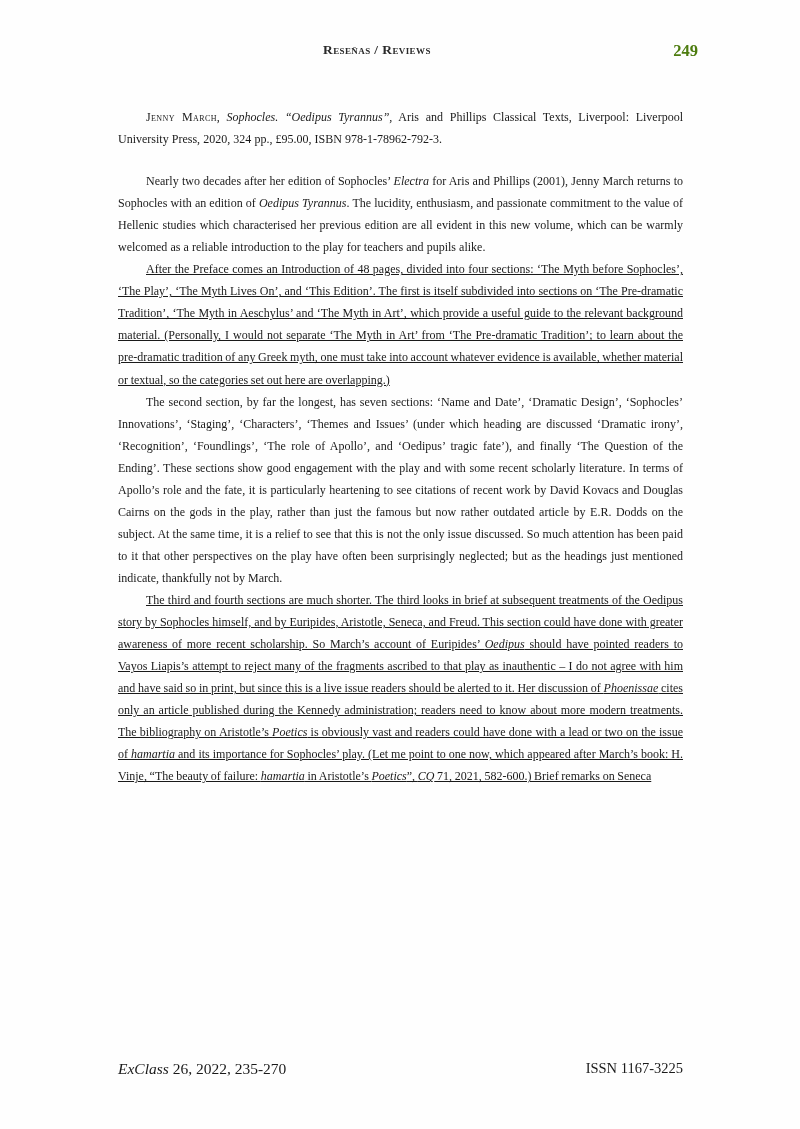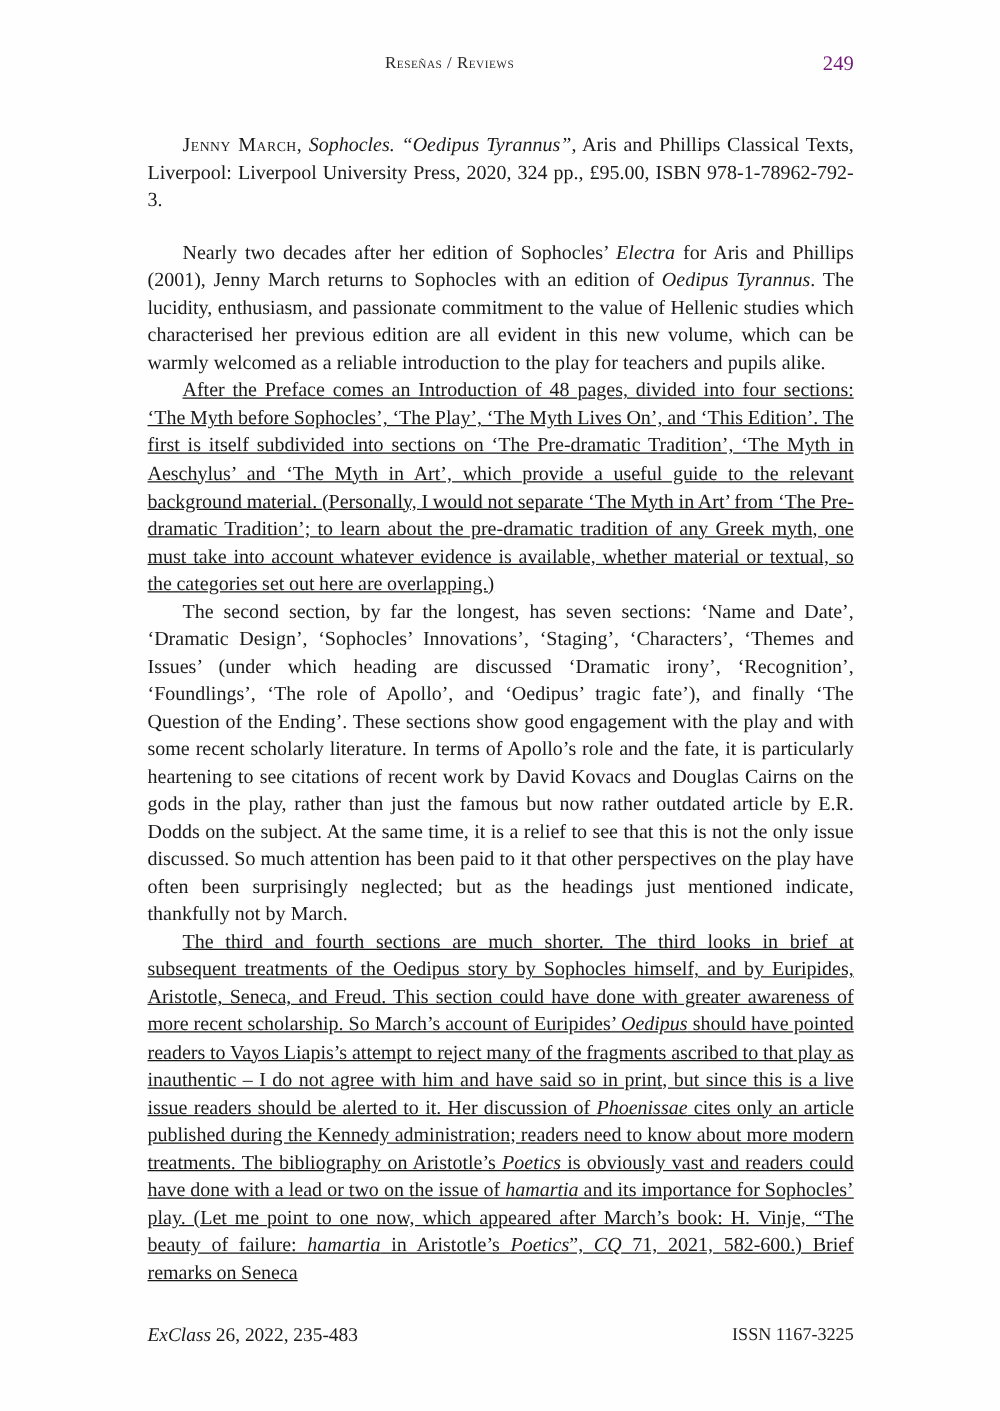--- a/index.html
+++ b/index.html
@@ -24,52 +24,53 @@
     left: 118px;
     top: 0;
     width: 565px;
     height: 1129px;
   }
 
   
   .running-head {
     position: absolute;
     top: 42px;
-    left: 0;
+    left: 15px;
     width: 565px;
     height: 20px;
+    font-weight: bold;
   }
   .running-head-title {
     position: absolute;
     left: 190px;
     top: 0;
     font-size: 13.5px;
     font-variant: small-caps;
     letter-spacing: 0.3px;
     color: #2a2a2a;
     white-space: nowrap;
   }
   .running-head-folio {
     position: absolute;
     right: 0;
     top: -1px;
     font-size: 16.5px;
-    color: #701a75;
+    color: #4d7c0f;
   }
 
   
   .body-block {
     position: absolute;
     top: 106px;
     left: 0;
     width: 565px;
   }
   p.para {
     margin: 0;
-    font-size: 16px;
+    font-size: 12px;
     line-height: 22.05px;
     text-align: justify;
     text-justify: inter-word;
     text-indent: 28px;
     -webkit-hyphens: none;
     hyphens: none;
     word-spacing: 0.1px;
   }
   p.para.tight {
     word-spacing: -0.35px;
@@ -129,19 +130,19 @@
       <p class="para tight"><span>After the Preface comes an Introduction of 48 pages, divided into four sections: ‘The Myth before Sophocles’, ‘The Play’, ‘The Myth Lives On’, and ‘This Edition’. The first is itself subdivided into sections on ‘The Pre-dramatic Tradition’, ‘The Myth in Aeschylus’ and ‘The Myth in Art’, which provide a useful guide to the relevant background material. (Personally, I would not separate ‘The Myth in Art’ from ‘The Pre-dramatic Tradition’; to learn about the pre-dramatic tradition of any Greek myth, one must take into account whatever evidence is available, whether material or textual, so the categories set out here are overlapping.)</span></p>
 
       <p class="para"><span>The second section, by far the longest, has seven sections: ‘Name and Date’, ‘Dramatic Design’, ‘Sophocles’ Innovations’, ‘Staging’, ‘Characters’, ‘Themes and Issues’ (under which heading are discussed ‘Dramatic irony’, ‘Recognition’, ‘Foundlings’, ‘The role of Apollo’, and ‘Oedipus’ tragic fate’), and finally ‘The Question of the Ending’. These sections show good engagement with the play and with some recent scholarly literature. In terms of Apollo’s role and the fate, it is particularly heartening to see citations of recent work by David Kovacs and Douglas Cairns on the gods in the play, rather than just the famous but now rather outdated article by E.R. Dodds on the subject. At the same time, it is a relief to see that this is not the only issue discussed. So much attention has been paid to it that other perspectives on the play have often been surprisingly neglected; but as the headings just mentioned indicate, thankfully not by March.</span></p>
 
       <p class="para tight"><span>The third and fourth sections are much shorter. The third looks in brief at subsequent treatments of the Oedipus story by Sophocles himself, and by Euripides, Aristotle, Seneca, and Freud. This section could have done with greater awareness of more recent scholarship. So March’s account of Euripides’ </span><span class="it">Oedipus</span><span> should have pointed readers to Vayos Liapis’s attempt to reject many of the fragments ascribed to that play as inauthentic – I do not agree with him and have said so in print, but since this is a live issue readers should be alerted to it. Her discussion of </span><span class="it">Phoenissae</span><span> cites only an article published during the Kennedy administration; readers need to know about more modern treatments. The bibliography on Aristotle’s </span><span class="it">Poetics</span><span> is obviously vast and readers could have done with a lead or two on the issue of </span><span class="it">hamartia</span><span> and its importance for Sophocles’ play. (Let me point to one now, which appeared after March’s book: H. Vinje, “The beauty of failure: </span><span class="it">hamartia</span><span> in Aristotle’s </span><span class="it">Poetics</span><span>”, </span><span class="it">CQ</span><span> 71, 2021, 582-600.) Brief remarks on Seneca</span></p>
 
     </div>
 
     <div class="footer">
       <div class="footer-left">
-        <span class="it">ExClass</span><span> 26, 2022, 235-483</span>
+        <span class="it">ExClass</span><span> 26, 2022, 235-270</span>
       </div>
       <div class="footer-right">ISSN 1167-3225</div>
     </div>
 
   </div>
 </div>
 
 </body></html>

